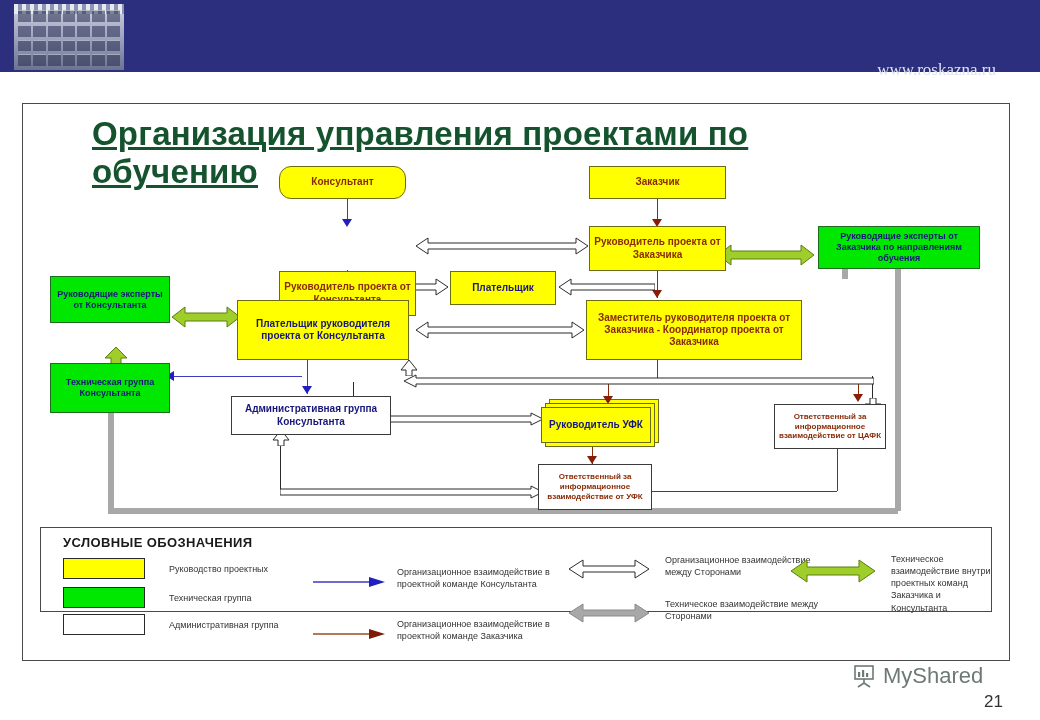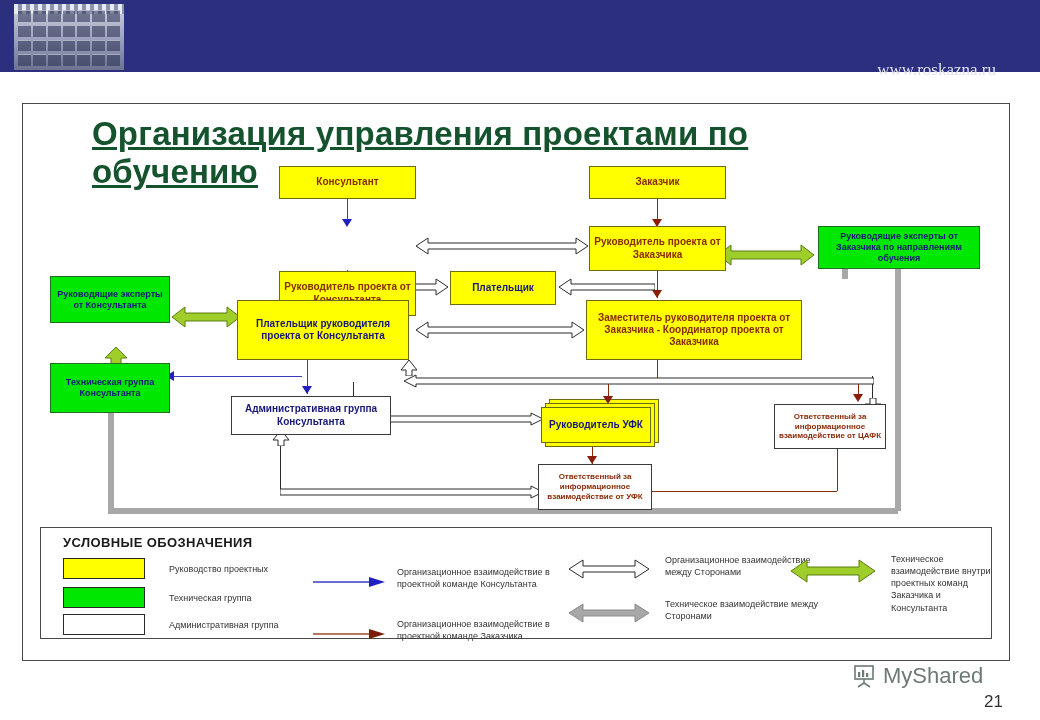--- a/index.html
+++ b/index.html
@@ -76,21 +76,21 @@
 
   
   .harrow { position:absolute; z-index:5; }
   .harrow svg { display:block; }
 
   
   .garrow { position:absolute; z-index:5; }
 
   
   #legend {
-    position:absolute; left:40px; top:527px; width:952px; height:112px;
+    position:absolute; left:40px; top:527px; width:952px; height:85px;
     border:1px solid #4a4a4a; background:#fff; z-index:8;
   }
   #legend-title { position:absolute; left:22px; top:7px; font-size:13px; font-weight:bold; color:#1a1a1a; letter-spacing:.4px; }
   .lg-swatch { position:absolute; width:82px; height:21px; border:1px solid #2a2a2a; }
   .lg-text { position:absolute; font-size:9px; color:#333; line-height:1.35; }
 
   
   #watermark { position:absolute; left:852px; top:663px; display:flex; align-items:flex-start; gap:5px; z-index:9; }
   #wm-label { font-size:22px; color:#6d7a74; }
   #pagenum { position:absolute; left:984px; top:692px; font-size:17px; color:#333; z-index:9; }
@@ -260,21 +260,21 @@
     <polygon points="0,12 13,2 13,8 55,8 55,2 68,12 55,22 55,16 13,16 13,22" fill="#9fce2a" stroke="#5b7d12" stroke-width="1"></polygon>
   </svg>
 </div>
 
 <div class="garrow" style="left:718px; top:243px;">
   <svg width="96" height="24" viewBox="0 0 96 24">
     <polygon points="0,12 13,2 13,8 83,8 83,2 96,12 83,22 83,16 13,16 13,22" fill="#9fce2a" stroke="#5b7d12" stroke-width="1"></polygon>
   </svg>
 </div>
 
-<div class="node yellow" style="left:279px; top:166px; width:137px; height:33px;">Консультант</div>
+<div class="node yellow" style="left:279px; top:166px; width:127px; height:33px;border-radius:12px;">Консультант</div>
 
 <div class="node yellow" style="left:589px; top:166px; width:137px; height:33px;">Заказчик</div>
 
 <div class="node yellow" style="left:279px; top:226px; width:137px; height:45px;margin-top:45px;">Руководитель проекта от Консультанта</div>
 
 <div class="node yellow" style="left:589px; top:226px; width:137px; height:45px;">Руководитель проекта от Заказчика</div>
 
 <div class="node green n-sm" style="left:818px; top:226px; width:162px; height:43px;">Руководящие эксперты от Заказчика по направлениям обучения</div>
 
 <div class="node green n-sm" style="left:50px; top:276px; width:120px; height:47px;">Руководящие эксперты от Консультанта</div>

